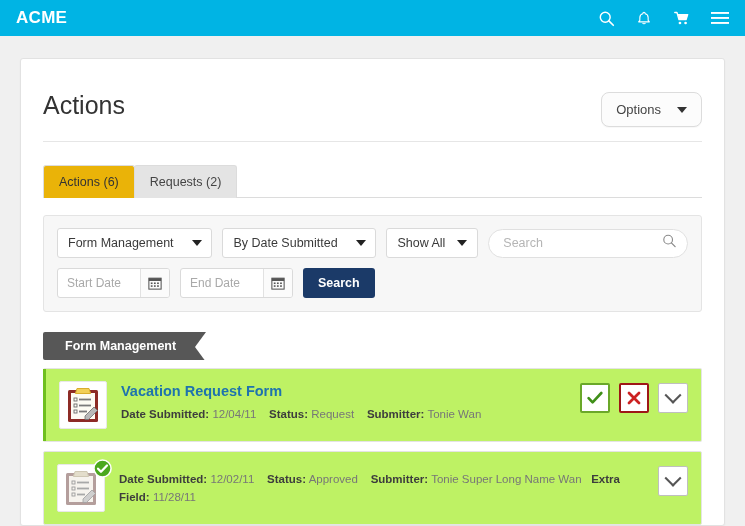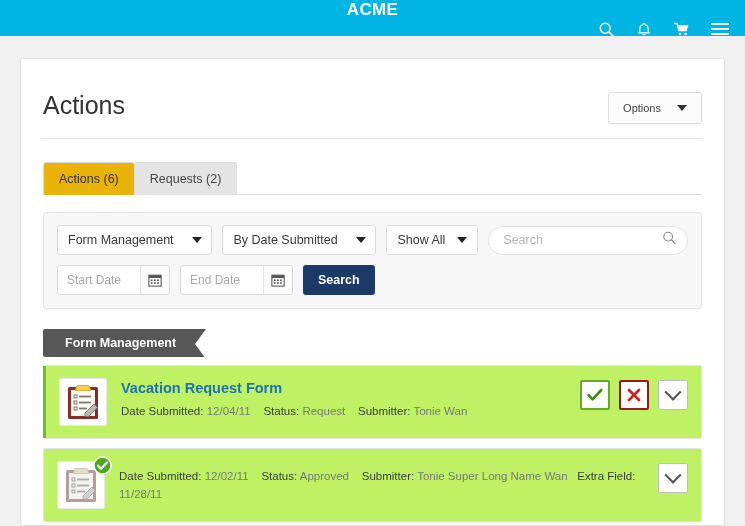--- a/index.html
+++ b/index.html
@@ -14,21 +14,20 @@
 
   
   .navbar {
     height: 36px;
     background: #00b4e4;
     display: flex;
     align-items: center;
     padding: 0 16px;
     position: relative;
     z-index: 5;
-    flex-direction: column;
   }
   .brand {
     color: #ffffff;
     font-size: 17px;
     font-weight: bold;
     letter-spacing: 0.3px;
   }
   .nav-icons {
     margin-left: auto;
     display: flex;
@@ -69,23 +68,23 @@
     font-size: 25px;
     color: #333333;
     font-weight: normal;
     line-height: 1.1;
     margin: 0;
   }
   .options-btn {
     margin-left: auto;
     background: #fcfcfc;
     border: 1px solid #dcdcdc;
-    border-radius: 3px;
+    border-radius: 8px;
     padding: 9px 14px;
-    font-size: 11px;
+    font-size: 13px;
     color: #444;
     display: flex;
     align-items: center;
     gap: 16px;
     cursor: pointer;
     box-shadow: 0 1px 1px rgba(0,0,0,0.03);
   }
   .caret {
     width: 0; height: 0;
     border-left: 5px solid transparent;
@@ -292,21 +291,21 @@
     cursor: pointer;
     display: inline-block;
     line-height: 1.2;
   }
   .meta {
     margin-top: 6px;
     font-size: 11.5px;
     color: #777777;
     line-height: 1.55;
   }
-  .meta b { color: #3d3d3d; font-weight: normal; }
+  .meta b { color: #3d3d3d; font-weight: bold; }
 
   .row-actions {
     flex: 0 0 auto;
     display: flex;
     align-items: center;
     gap: 9px;
     margin-left: 12px;
     padding-top: 2px;
   }
   .act {

